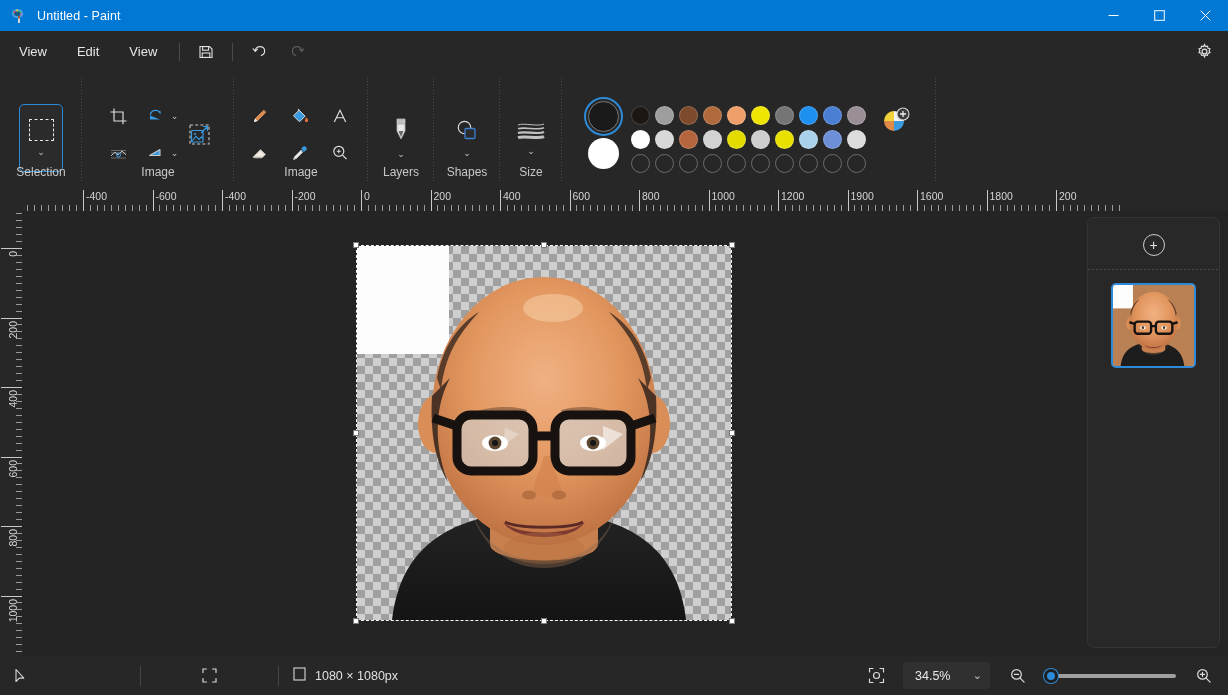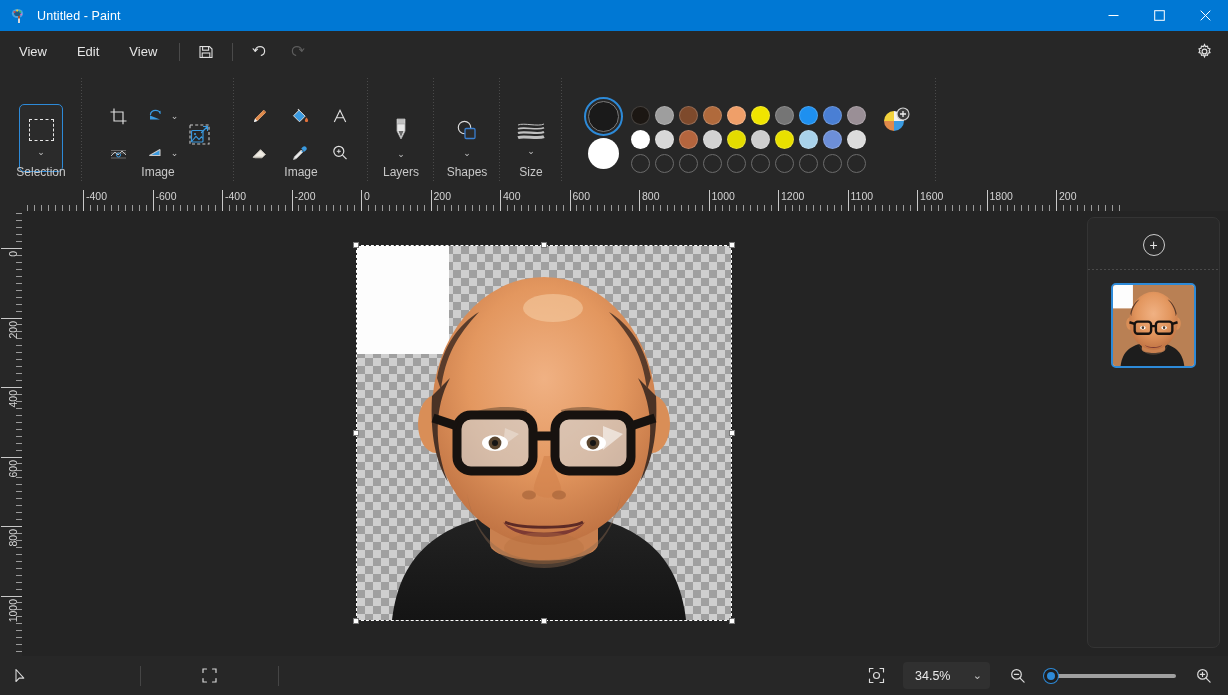--- a/index.html
+++ b/index.html
@@ -723,21 +723,21 @@
           <div class="tick minor" style="left: 762.95px;"></div>
           <div class="tick minor" style="left: 769.9px;"></div>
           <div class="tick minor" style="left: 776.85px;"></div>
           <div class="tick minor" style="left: 783.8px;"></div>
           <div class="tick minor" style="left: 790.75px;"></div>
           <div class="tick minor" style="left: 797.7px;"></div>
           <div class="tick minor" style="left: 804.65px;"></div>
           <div class="tick minor" style="left: 811.6px;"></div>
           <div class="tick minor" style="left: 818.55px;"></div>
           <div class="tick major" style="left: 825.5px;"></div>
-          <div class="tlabel" style="left: 825.5px;">1100</div>
+          <div class="tlabel" style="left: 825.5px;">1900</div>
           <div class="tick minor" style="left: 832.45px;"></div>
           <div class="tick minor" style="left: 839.4px;"></div>
           <div class="tick minor" style="left: 846.35px;"></div>
           <div class="tick minor" style="left: 853.3px;"></div>
           <div class="tick minor" style="left: 860.25px;"></div>
           <div class="tick minor" style="left: 867.2px;"></div>
           <div class="tick minor" style="left: 874.15px;"></div>
           <div class="tick minor" style="left: 881.1px;"></div>
           <div class="tick minor" style="left: 888.05px;"></div>
           <div class="tick major" style="left: 895px;"></div>
@@ -997,20 +997,28 @@
         <path d="M2 1.5v12l3.2-3.4h4.6z"></path>
       </svg>
     </div>
     <div class="sb-sep"></div>
     <div class="sb-cell" style="width:137px; justify-content:center">
       <svg width="15" height="15" viewBox="0 0 15 15" fill="none" stroke="#d8d8d8" stroke-width="1.2" stroke-linecap="round">
         <path d="M1 4.5v-3.5h3.5M10.5 1H14v3.5M14 10.5V14h-3.5M4.5 14H1v-3.5"></path>
       </svg>
     </div>
     <div class="sb-sep"></div>
+    <div class="sb-cell" style="gap:9px; padding-left:14px">
+      <span>
+        <svg width="13" height="14" viewBox="0 0 13 14" fill="none" stroke="#d8d8d8" stroke-width="1.1">
+            <rect x="1" y="1" width="11" height="12"></rect>
+          </svg>
+      </span>
+      <span>1080 × 1080px</span>
+    </div>
 
     <div class="sb-right">
       <div class="icon-btn">
         <svg width="17" height="17" viewBox="0 0 17 17" fill="none" stroke="#dcdcdc" stroke-width="1.15" stroke-linecap="round">
           <path d="M1.5 5V1.5H5M12 1.5h3.5V5M15.5 12v3.5H12M5 15.5H1.5V12"></path>
           <circle cx="8.5" cy="8.5" r="3"></circle>
         </svg>
       </div>
       <div class="zoom-box">
         <span>34.5%</span>

